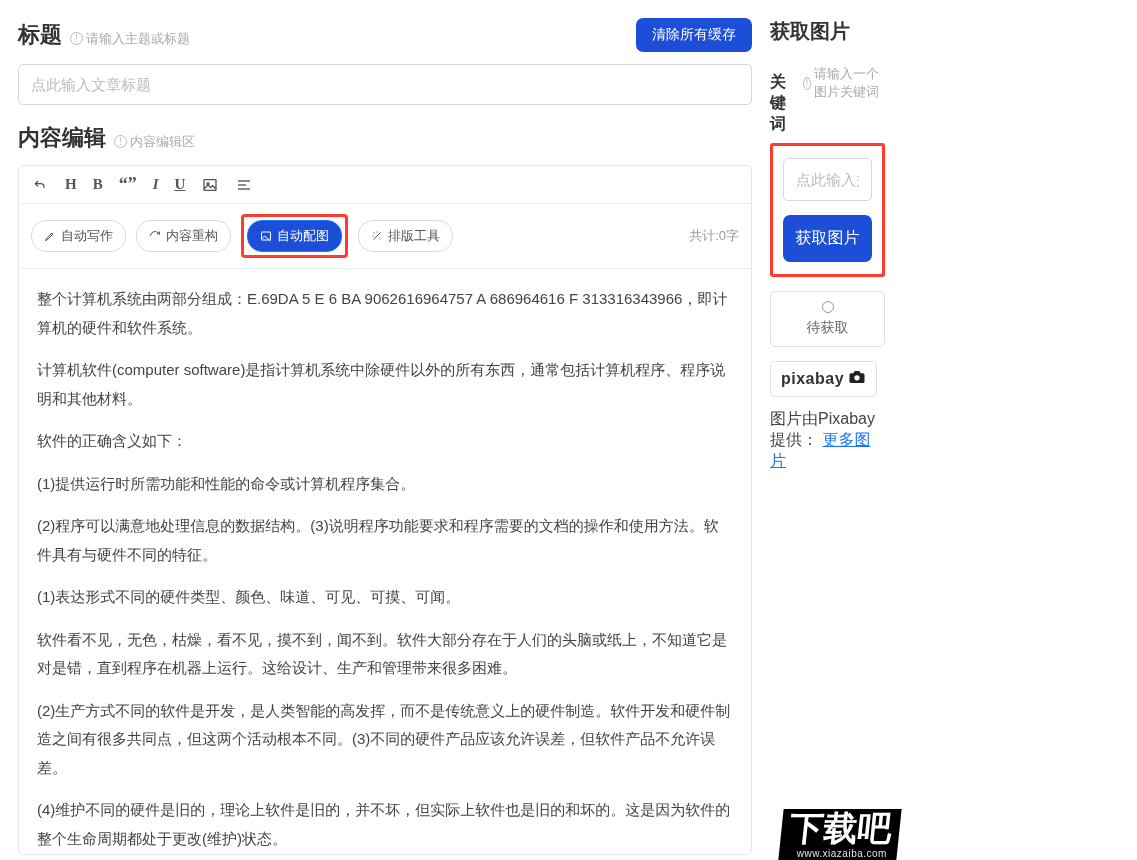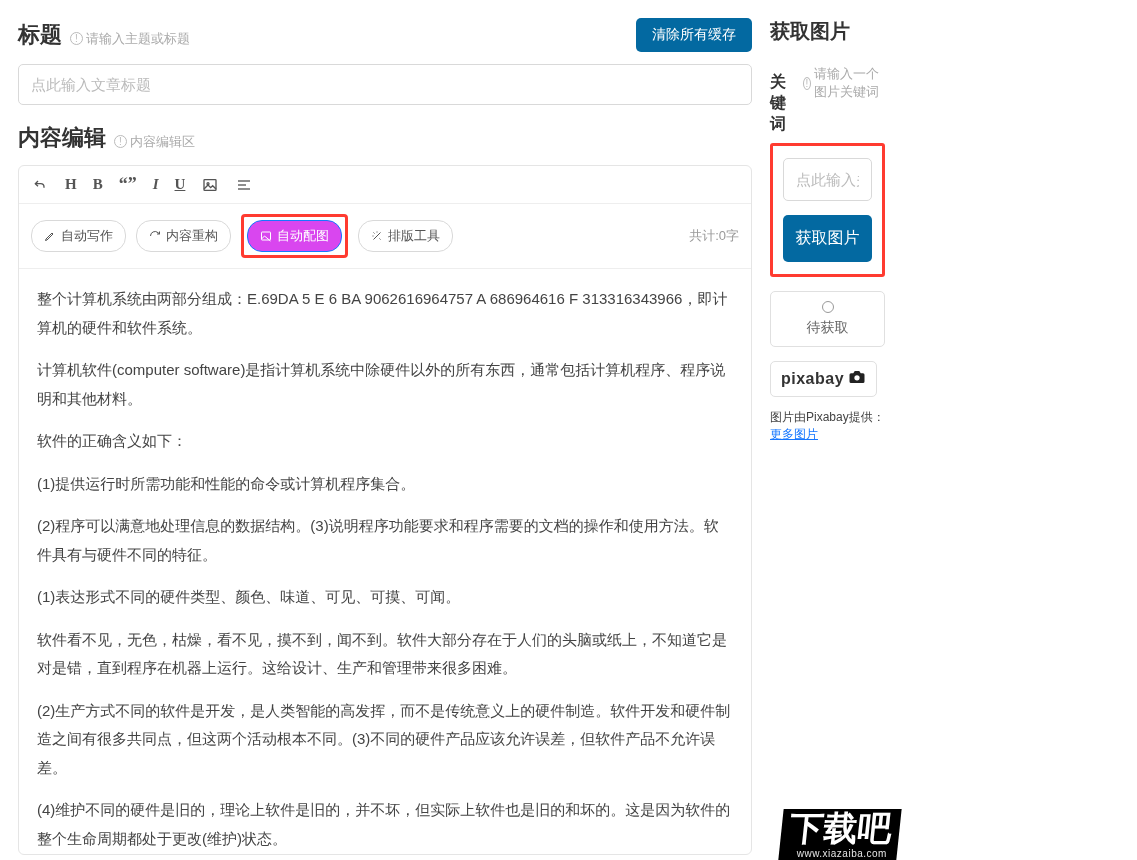--- a/index.html
+++ b/index.html
@@ -8,23 +8,23 @@
   .main { flex: 0 0 770px; padding: 18px 18px 18px 18px; }
   .sidebar { flex: 1; padding: 18px 14px 18px 0; }
   
   .title-row { display: flex; align-items: center; justify-content: space-between; margin-bottom: 12px; }
   .title-left { display: flex; align-items: baseline; gap: 8px; }
   .section-title { font-size: 22px; font-weight: 600; color: #333; }
   .section-hint { font-size: 13px; color: #aaa; display: inline-flex; align-items: center; gap: 3px; }
   .hint-icon { display: inline-flex; width: 13px; height: 13px; border: 1px solid #bbb; border-radius: 50%; align-items: center; justify-content: center; font-size: 10px; color: #bbb; }
   
   .btn { display: inline-flex; align-items: center; gap: 5px; padding: 7px 15px; border-radius: 5px; font-size: 14px; cursor: pointer; border: 1px solid transparent; }
-  .btn-primary { background: #0369a1; color: #fff; }
+  .btn-primary { background: #1d4ed8; color: #fff; border-radius: 7px; }
   .btn-default { background: #fff; color: #555; border: 1px solid #d9d9d9; }
-  .btn-active { background: #d946ef; color: #fff; border: 1px solid #1677ff; }
+  .btn-active { background: #1d4ed8; color: #fff; border: 1px solid #1677ff; }
   .btn-big { width: 100%; justify-content: center; padding: 12px 0; font-size: 16px; }
   
   .input-box { width: 100%; padding: 11px 12px; border: 1px solid #d9d9d9; border-radius: 5px; font-size: 15px; color: #333; }
   .input-box::placeholder { color: #bbb; }
   .title-input { margin-bottom: 18px; }
   
   .editor-wrap { border: 1px solid #e5e5e5; border-radius: 6px; margin-top: 12px; }
   .toolbar1 { display: flex; align-items: center; padding: 8px 12px; border-bottom: 1px solid #eee; gap: 16px; }
   .tb-icon { width: 18px; height: 18px; display: inline-flex; align-items: center; justify-content: center; color: #555; cursor: pointer; }
   .tb-icon svg { width: 16px; height: 16px; }
@@ -45,21 +45,21 @@
   .highlight-panel { border: 3px solid #ff3b30; padding: 12px 10px; border-radius: 3px; margin-bottom: 14px; }
   .kw-input { width: 100%; padding: 12px 12px; border: 1px solid #d9d9d9; border-radius: 5px; font-size: 15px; margin-bottom: 14px; }
   .kw-input::placeholder { color: #bbb; }
   
   .status-row { border: 1px solid #e0e0e0; border-radius: 5px; padding: 9px 0; text-align: center; color: #666; display: flex; justify-content: center; align-items: center; gap: 6px; margin-bottom: 14px; flex-direction: column; }
   .circle-empty { width: 12px; height: 12px; border: 1.5px solid #999; border-radius: 50%; display: inline-block; }
   
   .pixabay { border: 1px solid #e0e0e0; border-radius: 5px; padding: 8px 10px; display: inline-flex; align-items: center; gap: 4px; font-weight: 600; font-size: 16px; margin-bottom: 12px; letter-spacing: 0.5px; }
   .pixabay .cam { font-size: 14px; color: #333; }
   
-  .credit-row { font-size: 12px; color: #444; margin-bottom: 12px; }
+  .credit-row { font-size: 16px; color: #444; margin-bottom: 12px; }
   .credit-row a { color: #1677ff; text-decoration: underline; }
   
   .tip-row { font-size: 13px; color: #bbb; display: flex; align-items: center; gap: 5px; }
   .bowl { width: 14px; height: 10px; border: 1.5px solid #ccc; border-top: none; border-radius: 0 0 20px 20px; display: inline-block; }
   
   .watermark { position: absolute; right: 0; bottom: 0; background: #000; color: #fff; font-family: "SimHei", sans-serif; font-weight: bold; font-size: 34px; padding: 0 8px 0 8px; transform: skewX(-6deg); line-height: 1.15; }
   .watermark .sub { display: block; font-size: 10px; font-weight: normal; text-align: right; transform: skewX(6deg); letter-spacing: 0.5px; opacity: 0.9; padding-right: 2px; }
   
   .icon { display: inline-flex; }
 </style>

